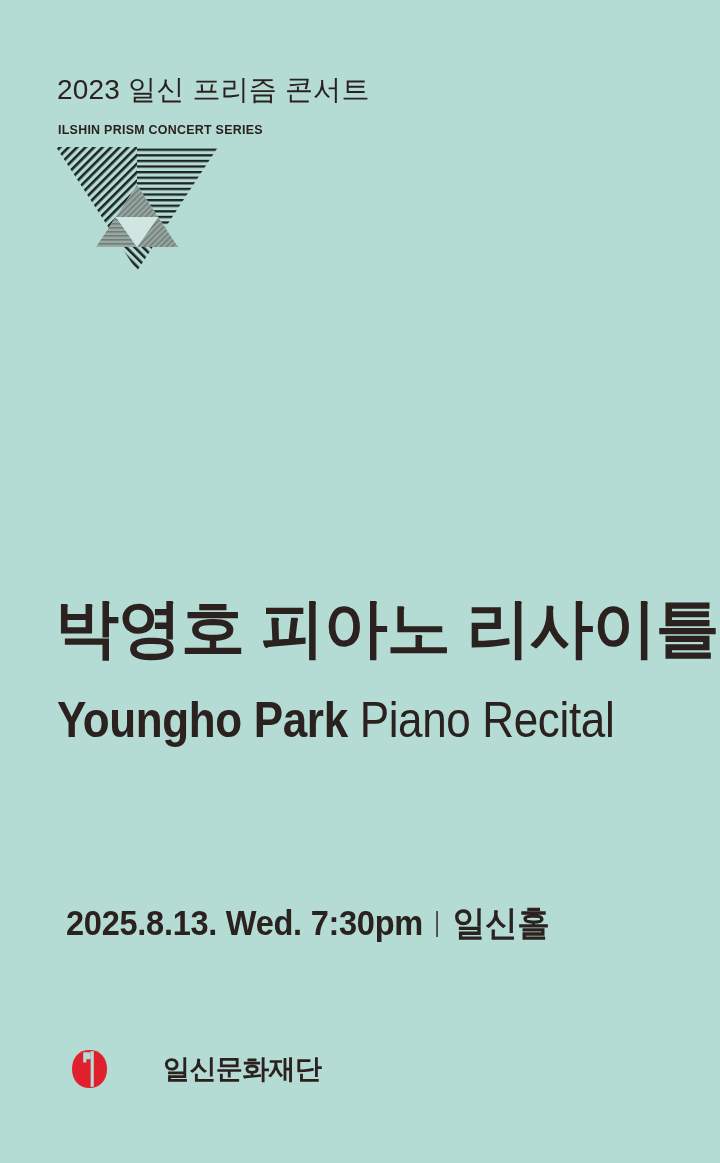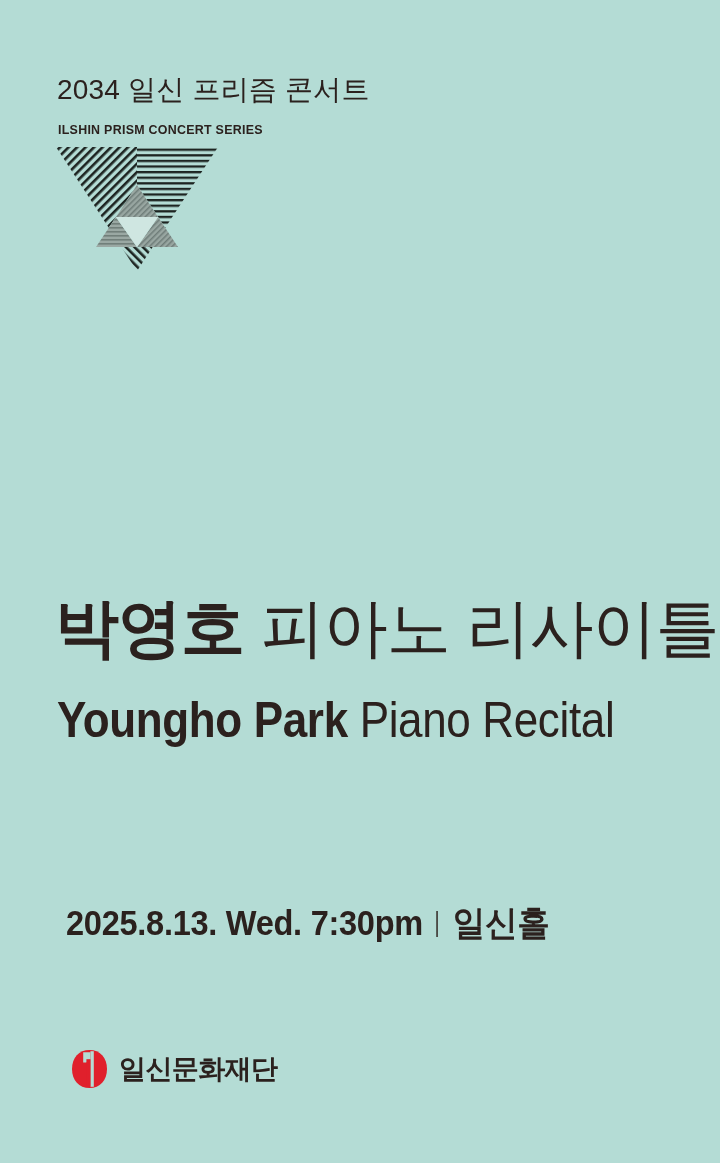--- a/index.html
+++ b/index.html
@@ -68,21 +68,21 @@
     top: 596px;
     font-size: 64px;
     line-height: 1.02;
     white-space: nowrap;
     letter-spacing: -1px;
   }
   .title-kr .name {
     font-weight: 700;
   }
   .title-kr .kind {
-    font-weight: 400;
+    font-weight: 700;
     margin-top: 33px;
   }
 
   .title-en {
     position: absolute;
     left: 57px;
     top: 694px;
     font-size: 50px;
     line-height: 1.04;
     white-space: nowrap;
@@ -125,20 +125,21 @@
   }
 
   
   .brand {
     position: absolute;
     left: 71px;
     top: 1048px;
     display: flex;
     align-items: center;
     height: 42px;
+    gap: 44px;
   }
   .brand-mark {
     width: 37px;
     height: 40px;
     flex: 0 0 auto;
   }
   .brand-mark svg {
     display: block;
     width: 100%;
     height: 100%;
@@ -150,21 +151,21 @@
     margin-left: 11px;
     letter-spacing: -0.6px;
     white-space: nowrap;
   }
 </style>
 </head>
 <body>
 
 <div class="poster">
 
-  <div class="series-kr">2034 일신 프리즘 콘서트</div>
+  <div class="series-kr">2023 일신 프리즘 콘서트</div>
 
   <div class="series-en">ILSHIN PRISM CONCERT SERIES</div>
 
   <div class="prism-logo">
     <svg viewBox="0 0 166 130" xmlns="http://www.w3.org/2000/svg" aria-hidden="true">
       <defs>
 
         <pattern id="hatchDiag" width="6" height="6" patternUnits="userSpaceOnUse" patternTransform="rotate(45)">
           <rect width="6" height="6" fill="#b4dcd5"></rect>
           <rect width="2.6" height="6" fill="#1d2421"></rect>

